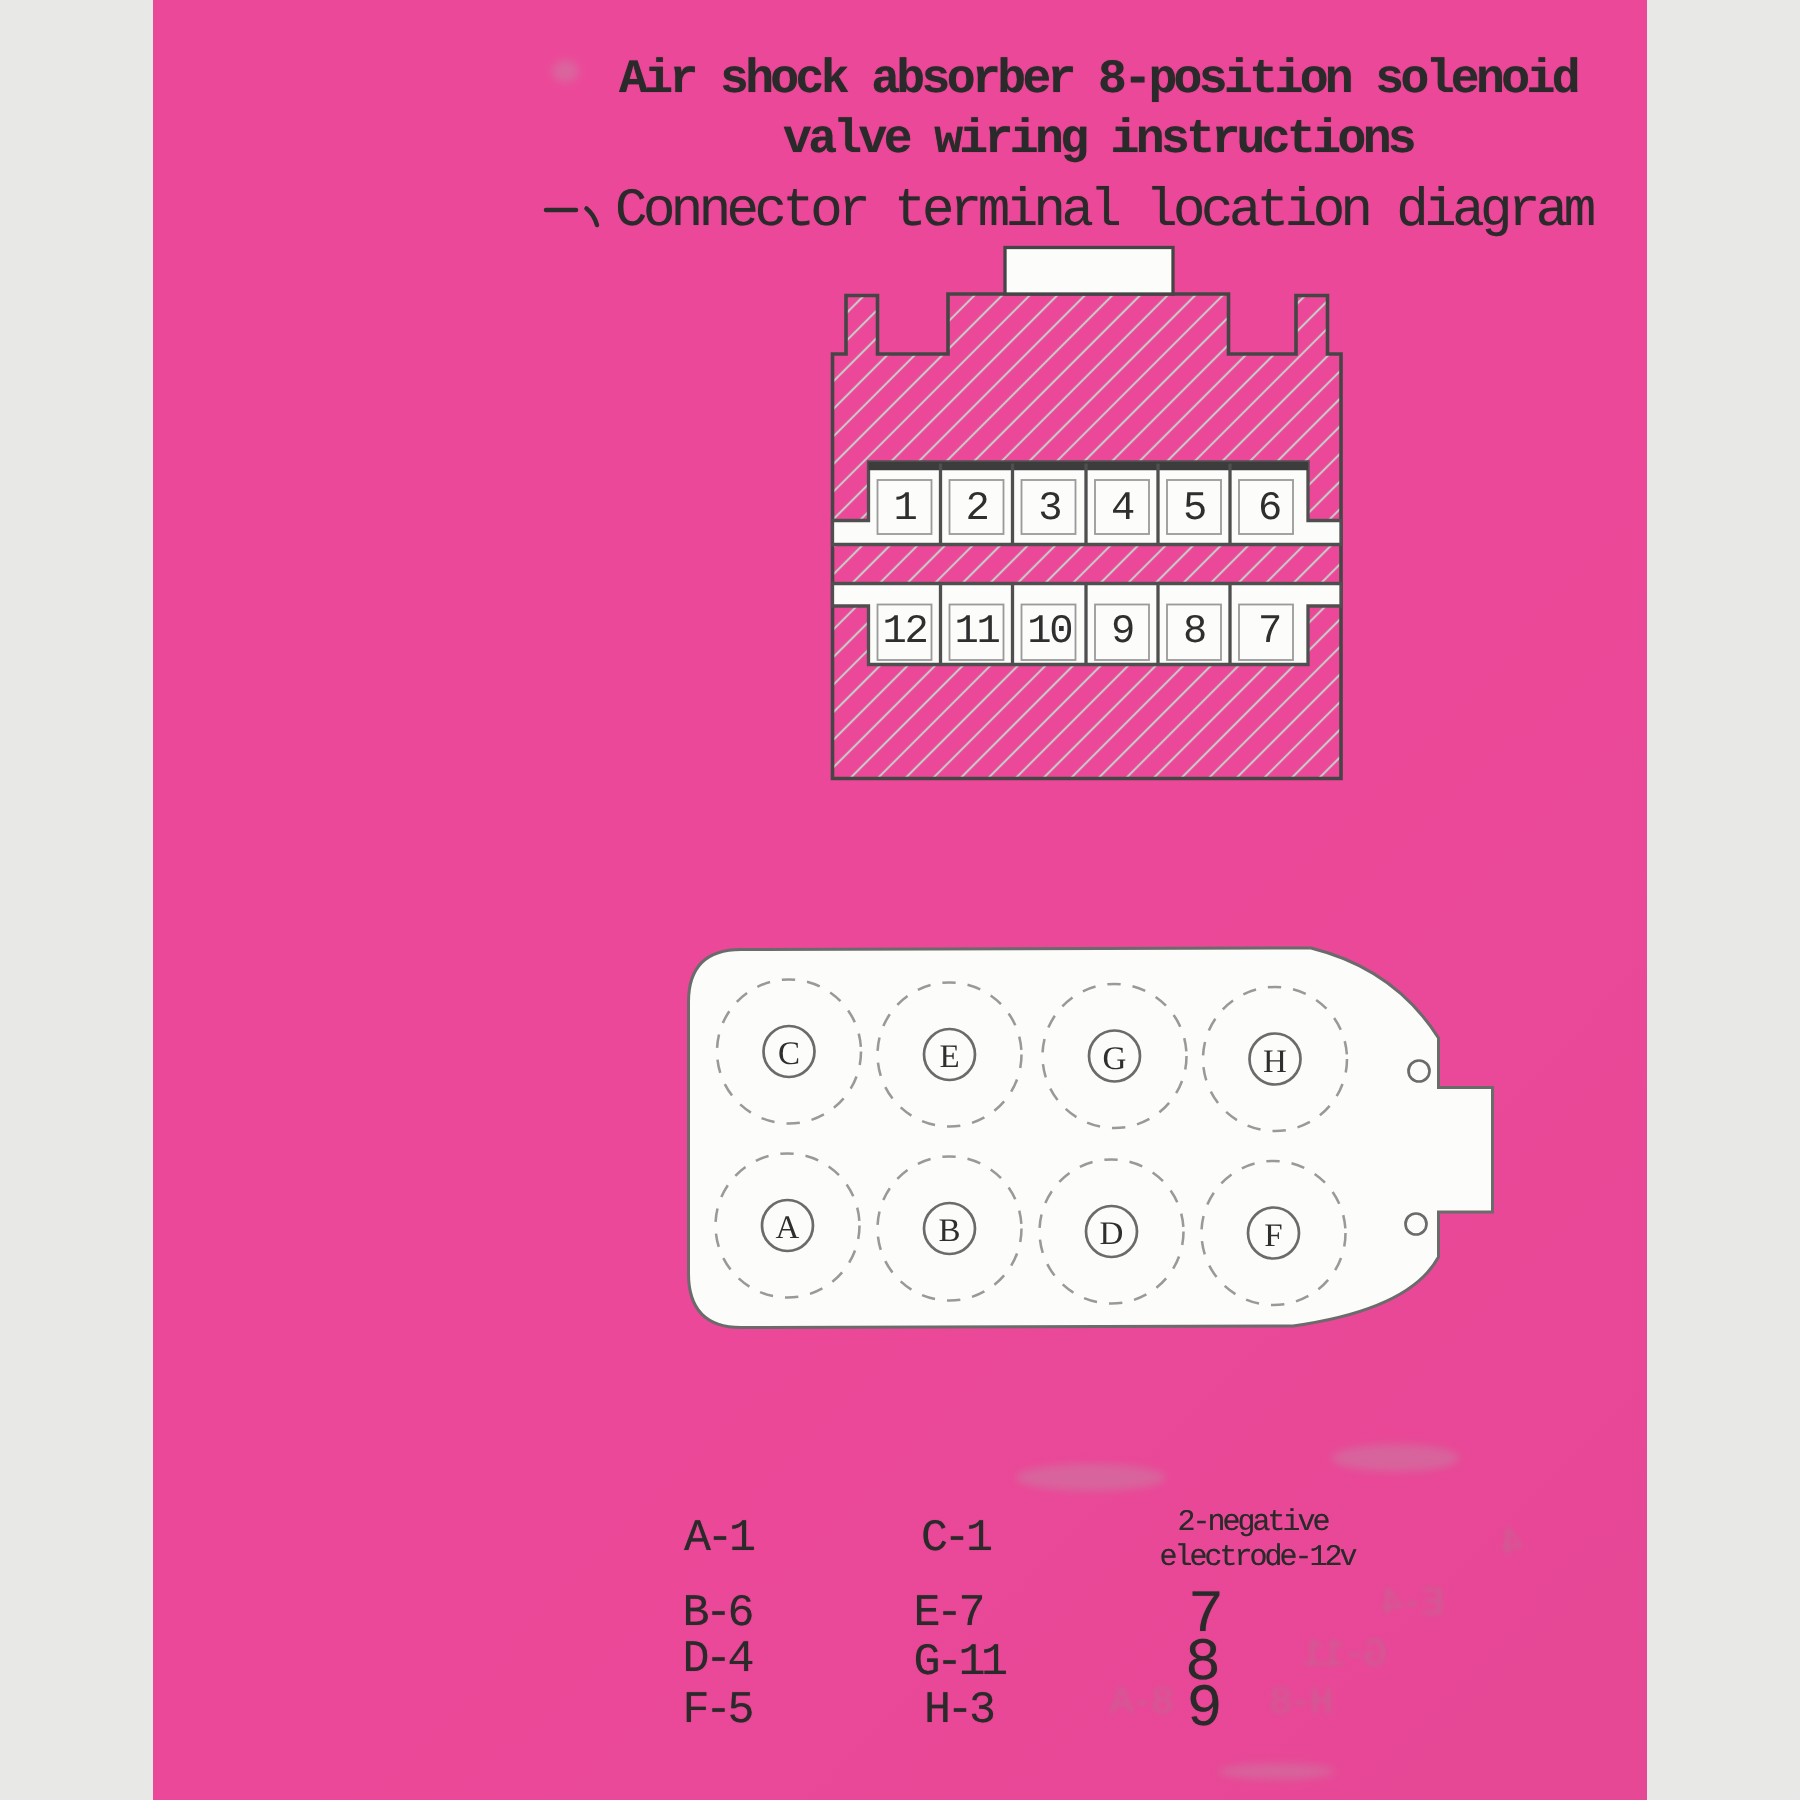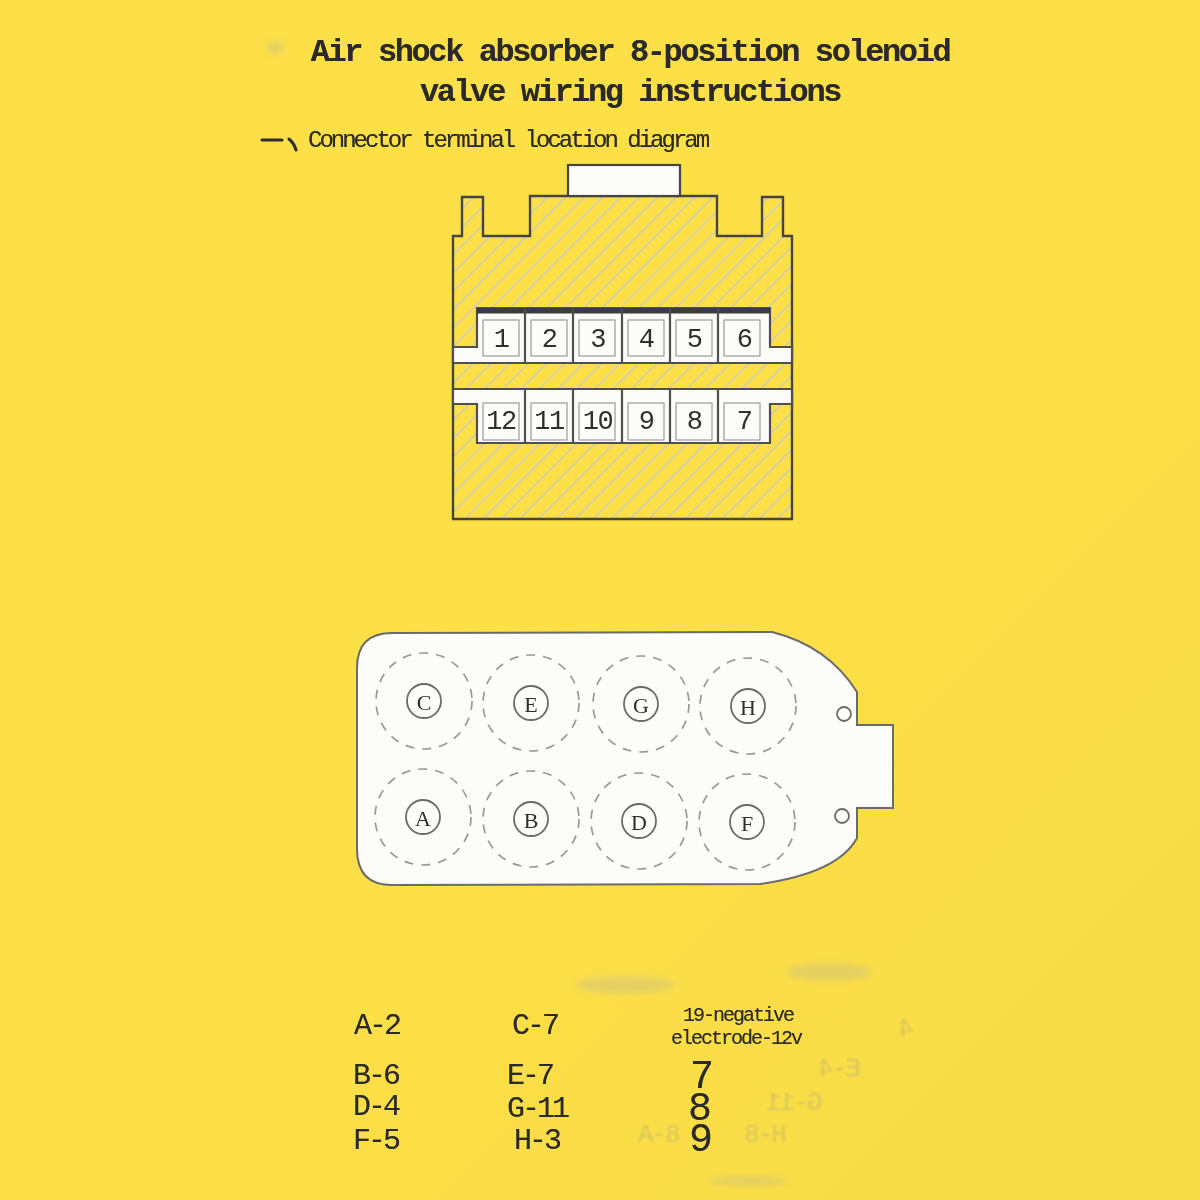--- a/index.html
+++ b/index.html
@@ -1,33 +1,33 @@
 <!DOCTYPE html>
 <html><head>
 <meta charset="utf-8">
 <style>
   html,body{margin:0;padding:0;background:#e8e8e6;}
   .page{
-    position:relative;width:1200px;height:1200px;margin:0 auto;
-    background:#fde047;overflow:hidden;
+    position:relative;width:996px;height:1200px;margin:0 auto;
+    background:#ec4899;overflow:hidden;
     font-family:"Liberation Mono","DejaVu Sans Mono",monospace;
     color:#2a2a2a;
   }
   .vignette{position:absolute;inset:0;pointer-events:none;
     background:linear-gradient(135deg,rgba(0,0,0,0) 55%,rgba(60,60,55,0.035) 100%);}
   .doc-title{
     position:absolute;left:30px;top:33px;width:1200px;text-align:center;
     font-size:32px;font-weight:bold;letter-spacing:-2.4px;line-height:40px;
     text-shadow:0 0 0.6px rgba(30,30,30,0.55);
   }
   .section-heading{
     position:absolute;left:260px;height:28px;display:flex;align-items:center;
   }
   .heading-label{
-    font-size:24px;letter-spacing:-3px;margin-left:9px;white-space:pre;
+    font-size:36px;letter-spacing:-3px;margin-left:9px;white-space:pre;
     text-shadow:0 0 0.5px rgba(30,30,30,0.5);
     text-align:center;
   }
   .cjk-numeral{position:relative;width:24px;height:26px;display:inline-block;}
   .stroke-bar{position:absolute;left:50%;transform:translate(-50%,-50%);
     height:3px;background:#2c2c2c;border-radius:1.5px;}
   .comma-svg{margin-left:3px;margin-top:10px;}
   .fig{position:absolute;}
   .wiring-item{
     position:absolute;font-size:30px;letter-spacing:-3px;line-height:1;white-space:pre;
@@ -154,31 +154,31 @@
         <circle cx="639" cy="821" r="48" fill="none" stroke="#999997" stroke-width="1.7" stroke-dasharray="9 8"></circle>
         <circle cx="639" cy="821" r="17" fill="#fcfcfb" stroke="#6b6b6b" stroke-width="1.8"></circle>
         <text x="639" y="822" text-anchor="middle" dominant-baseline="central" font-size="22" font-family="&quot;Liberation Serif&quot;,&quot;DejaVu Serif&quot;,serif">D</text>
         <circle cx="747" cy="822" r="48" fill="none" stroke="#999997" stroke-width="1.7" stroke-dasharray="9 8"></circle>
         <circle cx="747" cy="822" r="17" fill="#fcfcfb" stroke="#6b6b6b" stroke-width="1.8"></circle>
         <text x="747" y="823" text-anchor="middle" dominant-baseline="central" font-size="22" font-family="&quot;Liberation Serif&quot;,&quot;DejaVu Serif&quot;,serif">F</text>
       </g>
   </svg>
 
 
-  <div class="wiring-item" style="left:354px;top:1011px;">A-2</div>
+  <div class="wiring-item" style="left:354px;top:1011px;">A-1</div>
   <div class="wiring-item" style="left:353px;top:1061px;">B-6</div>
   <div class="wiring-item" style="left:353px;top:1092px;">D-4</div>
   <div class="wiring-item" style="left:353px;top:1126px;text-align:center;">F-5</div>
 
-  <div class="wiring-item" style="left:512px;top:1011px;">C-7</div>
+  <div class="wiring-item" style="left:512px;top:1011px;">C-1</div>
   <div class="wiring-item" style="left:507px;top:1061px;">E-7</div>
   <div class="wiring-item" style="left:507px;top:1094px;">G-11</div>
   <div class="wiring-item" style="left:514px;top:1126px;">H-3</div>
 
-  <div class="wiring-note" style="left:683px;top:1006px;">19-negative</div>
+  <div class="wiring-note" style="left:683px;top:1006px;">2-negative</div>
   <div class="wiring-note" style="left:671px;top:1029px;text-align:right;">electrode-12v</div>
 
   <div class="wiring-num" style="left:690px;top:1058px;">7</div>
   <div class="wiring-num" style="left:688px;top:1090px;">8</div>
   <div class="wiring-num" style="left:689px;top:1121px;">9</div>
 
   <div id="artifact-layer">
       <div class="artifact-smudge" style="left: 575px; top: 976px; width: 100px; height: 18px;"></div>
       <div class="artifact-smudge" style="left: 786px; top: 963px; width: 85px; height: 18px;"></div>
       <div class="artifact-text" style="left: 820px; top: 1056px;">E-4</div>

